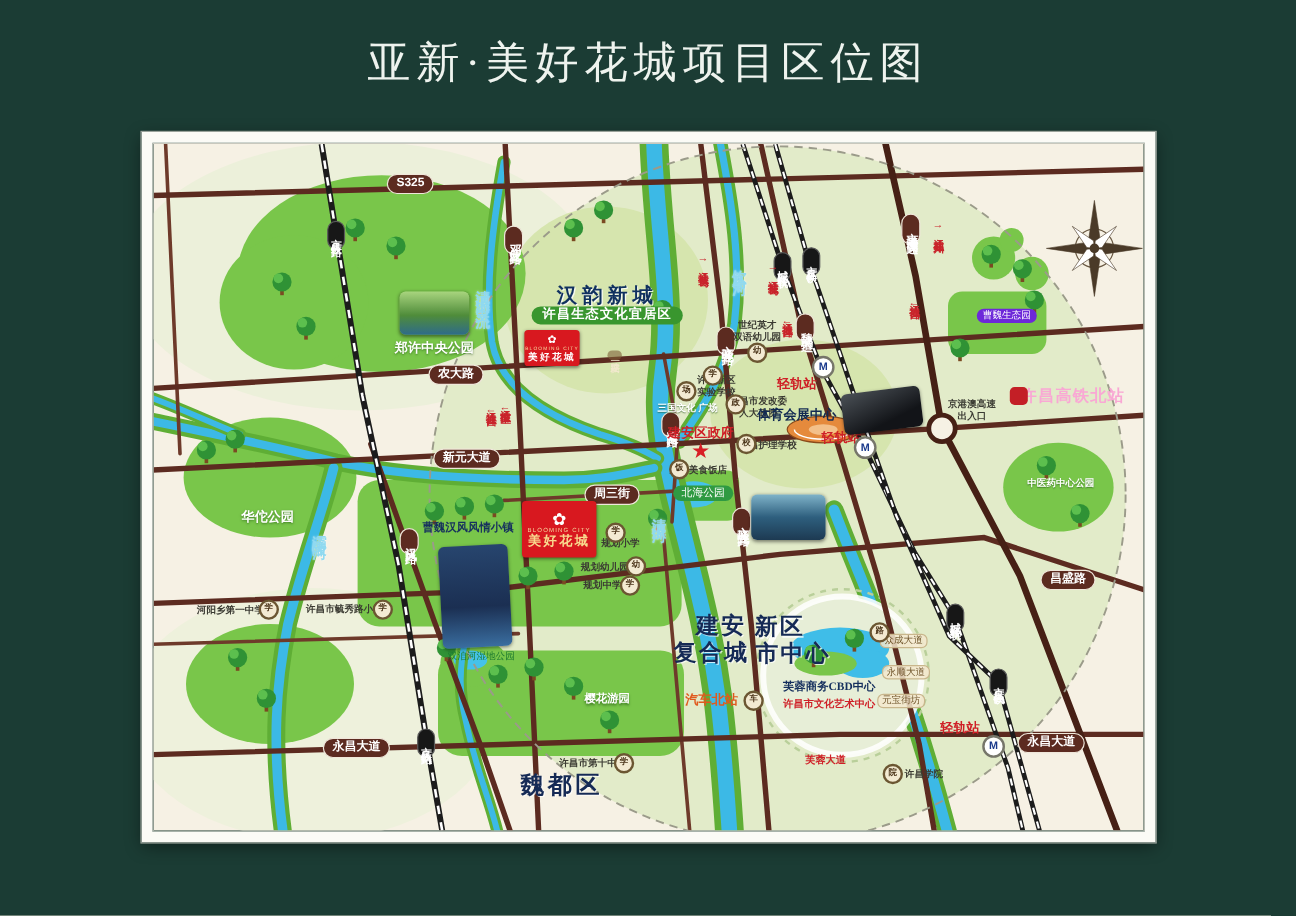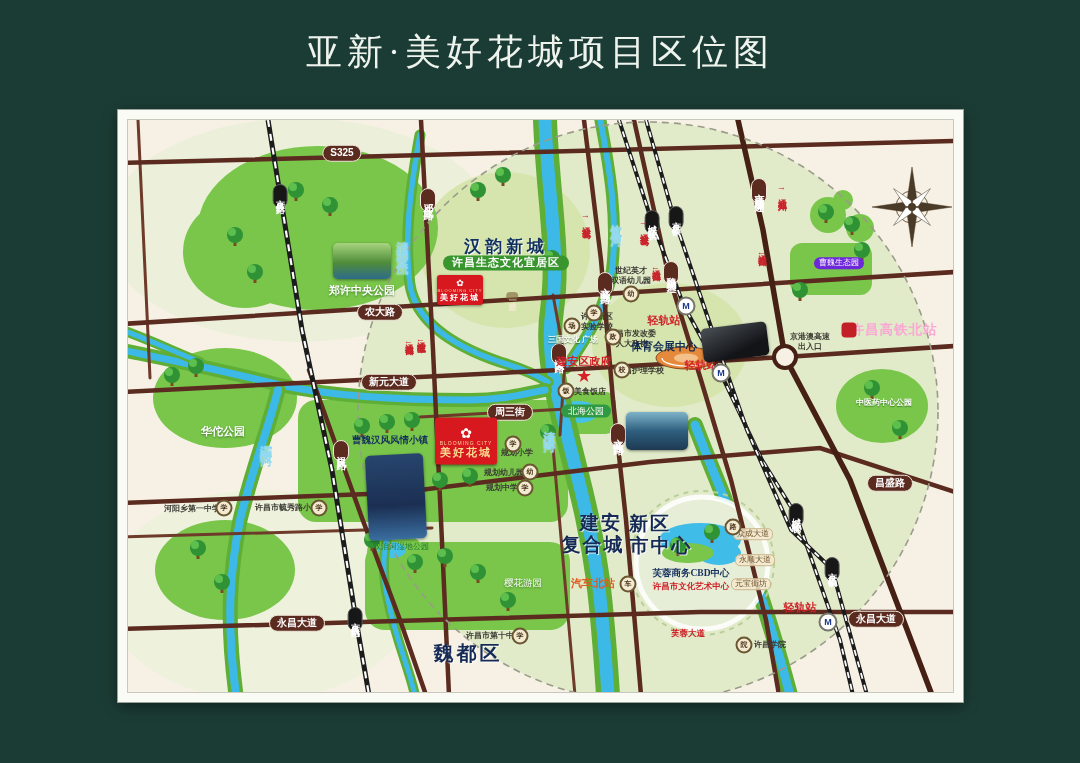--- a/index.html
+++ b/index.html
@@ -21,22 +21,22 @@
          border-radius:9px;border:1px solid #efe7da;writing-mode:vertical-rl;letter-spacing:2px;}
   .railbadge-v{background:#171717;color:#fff;font-size:9px;font-weight:bold;padding:7px 1px;
          border-radius:9px;border:1px solid #5a5a5a;writing-mode:vertical-rl;letter-spacing:2px;}
   .red-v{color:#c9242b;font-size:9px;font-weight:bold;writing-mode:vertical-rl;letter-spacing:1px;}
   .tan-v{color:#f3e9cf;background:rgba(125,95,55,.6);font-size:8px;writing-mode:vertical-rl;
          padding:4px 1px;border-radius:6px;}
   .cyan-v{color:#8fd9f0;font-size:12px;font-weight:bold;writing-mode:vertical-rl;letter-spacing:5px;
          text-shadow:0 0 2px rgba(255,255,255,.7);}
   .white-bold{color:#fff;font-size:11px;font-weight:bold;white-space:nowrap;
          text-shadow:0 1px 2px rgba(20,70,10,.6);}
-  .white-bold-sm{color:#fff;font-size:9.5px;font-weight:normal;white-space:nowrap;
-         text-shadow:0 1px 2px rgba(20,70,10,.6);margin-left:17px;}
+  .white-bold-sm{color:#fff;font-size:9.5px;font-weight:bold;white-space:nowrap;
+         text-shadow:0 1px 2px rgba(20,70,10,.6);}
   .white-xs{color:#fff;font-size:8px;font-weight:bold;white-space:nowrap;
          text-shadow:0 1px 1px rgba(20,70,10,.6);}
   .green-pill{background:#2f9a42;color:#fff;font-size:9px;padding:1px 7px;border-radius:8px;white-space:nowrap;}
   .green-pill-sm{background:#6d28d9;color:#fff;font-size:8px;padding:1px 5px;border-radius:7px;white-space:nowrap;}
   .green-xs{color:#1d7a2f;font-size:8px;font-weight:normal;white-space:nowrap;}
   .zone-title{color:#10315f;font-size:17px;font-weight:bold;letter-spacing:4px;white-space:nowrap;
          text-shadow:1px 1px 0 rgba(255,255,255,.8);}
   .zone-pill{background:#39962e;color:#fff;font-size:11px;font-weight:bold;padding:1px 9px;
          border-radius:9px;letter-spacing:1px;white-space:nowrap;}
   .navy-big{color:#152a55;font-size:19px;font-weight:900;letter-spacing:2px;white-space:nowrap;
@@ -297,21 +297,21 @@
     <div class="lbl red-bold" style="left: 664px; top: 321px; transform: translate(-50%, -50%);">轻轨站</div>
     <div class="lbl red-bold" style="left: 701px; top: 366px; transform: translate(-50%, -50%);">轻轨站</div>
     <div class="lbl red-bold" style="left: 800px; top: 608px; transform: translate(-50%, -50%);">轻轨站</div>
     <div class="lbl dark-xs" style="left: 810px; top: 342px; transform: translate(-50%, -50%);">京港澳高速
 出入口</div>
     <div class="lbl red-bold-lg" style="left: 894px; top: 330px; transform: translate(-50%, -50%);">许昌高铁北站</div>
     <div class="lbl navy-big" style="left: 601px; top: 523px; transform: translate(-50%, -50%);">建安</div>
     <div class="lbl navy-big" style="left: 650px; top: 524px; transform: translate(-50%, -50%);">新区</div>
     <div class="lbl navy-big" style="left: 593px; top: 545px; transform: translate(-50%, -50%);">复合城</div>
     <div class="lbl navy-big" style="left: 661px; top: 546px; transform: translate(-50%, -50%);">市中心</div>
-    <div class="lbl navy-big2" style="left: 468px; top: 655px; transform: translate(-50%, -50%); font-family: Liberation Mono, monospace;">魏都区</div>
+    <div class="lbl navy-big2" style="left: 468px; top: 655px; transform: translate(-50%, -50%);">魏都区</div>
     <div class="lbl orange-bold" style="left: 593px; top: 584px; transform: translate(-50%, -50%);">汽车北站</div>
     <div class="lbl navy-sm-bold" style="left: 691px; top: 574px; transform: translate(-50%, -50%); font-family: Liberation Serif, serif;">芙蓉商务CBD中心</div>
     <div class="lbl red-xs" style="left: 691px; top: 586px; transform: translate(-50%, -50%);">许昌市文化艺术中心</div>
     <div class="lbl red-xs" style="left: 688px; top: 601px; transform: translate(-50%, -50%); margin-top: 32px;">芙蓉大道</div>
     <div class="lbl tan-sm" style="left: 753px; top: 534px; transform: translate(-50%, -50%);">众成大道</div>
     <div class="lbl tan-sm" style="left: 755px; top: 560px; transform: translate(-50%, -50%);">永顺大道</div>
     <div class="lbl tan-sm" style="left: 751px; top: 584px; transform: translate(-50%, -50%);">元宝街坊</div>
     <div class="lbl dark-xs" style="left: 770px; top: 645px; transform: translate(-50%, -50%);">许昌学院</div>
     <div class="lbl dark-xs" style="left: 192px; top: 509px; transform: translate(-50%, -50%);">河阳乡第一中学</div>
     <div class="lbl dark-xs" style="left: 287px; top: 508px; transform: translate(-50%, -50%);">许昌市毓秀路小学</div>

